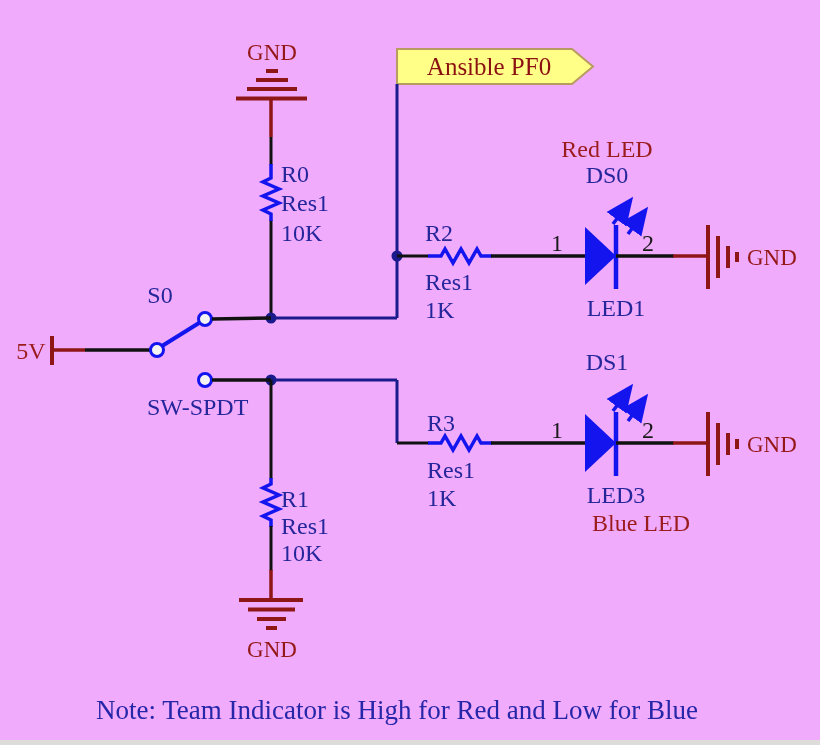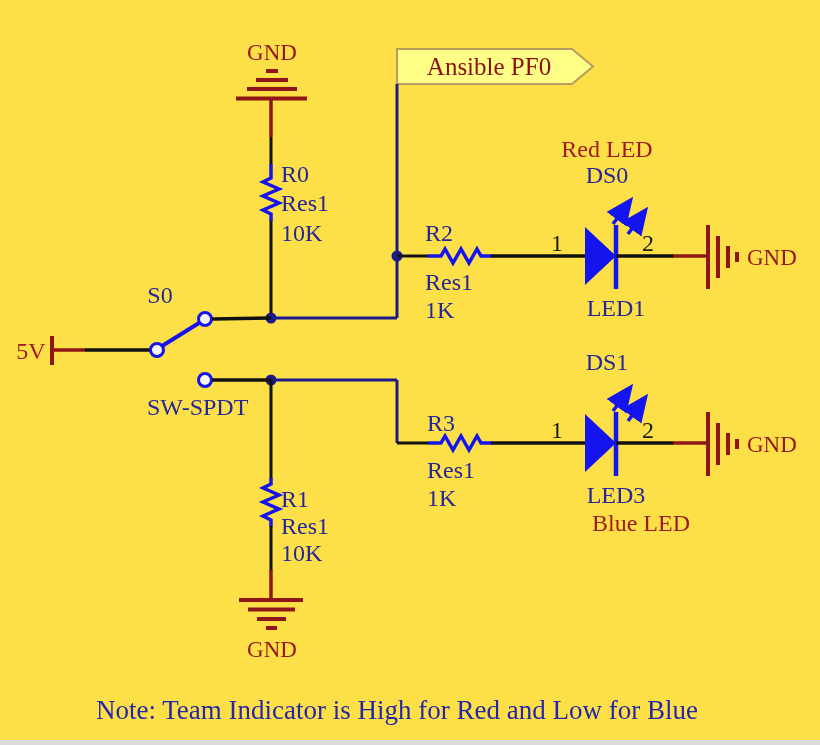--- a/index.html
+++ b/index.html
@@ -1,18 +1,18 @@
 <!DOCTYPE html>
 <html><head>
 <meta charset="utf-8">
 <style>
   html,body { margin:0; padding:0; background:#ffffff; }
   #canvas {
     width:820px; height:745px; position:relative;
-    background:#fde047; overflow:hidden;
+    background:#f0abfc; overflow:hidden;
     font-family:"Liberation Serif", serif;
   }
   svg text { font-family:"Liberation Serif", serif; }
   .lbl-navy  { fill:#26269b; font-size:24px; }
   .lbl-red   { fill:#9b1c1c; font-size:24px; }
   .lbl-gnd   { fill:#951818; font-size:23px; }
   .lbl-pin   { fill:#1a1a1a; font-size:24px; }
   .lbl-flag  { fill:#8b1111; font-size:25px; }
   .lbl-note  { fill:#2626a8; font-size:27px; }
 </style>

